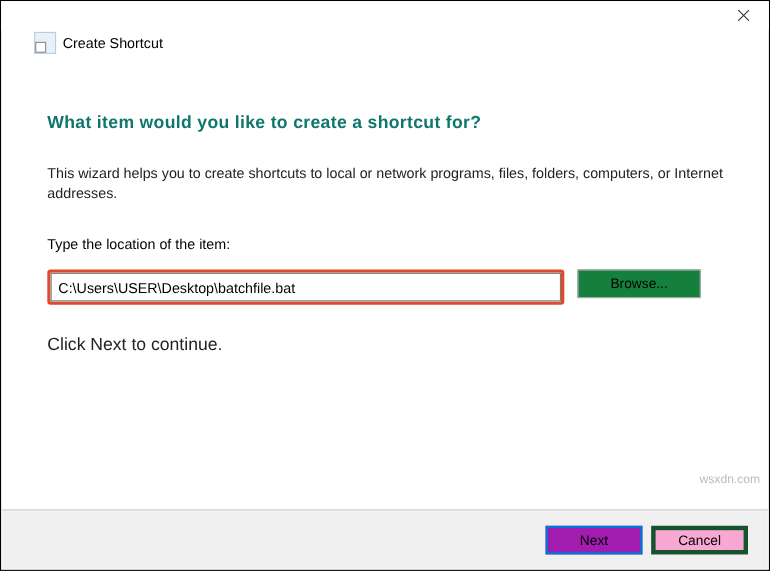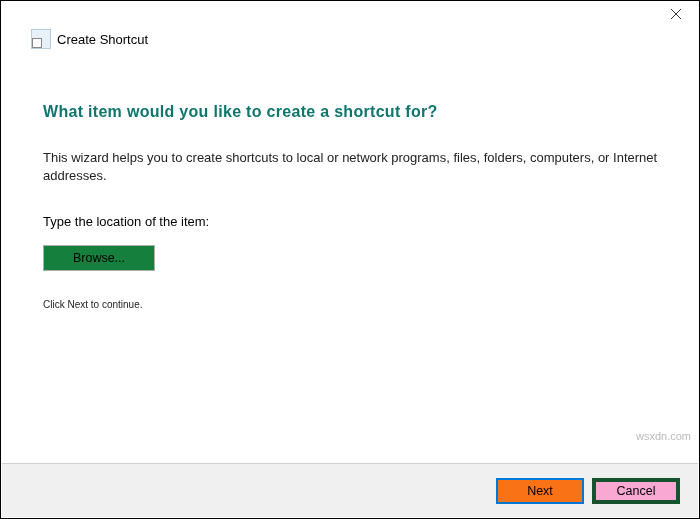--- a/index.html
+++ b/index.html
@@ -13,24 +13,24 @@
     .shortcut-icon::after { content: ""; position: absolute; left: 0; bottom: 0; width: 8px; height: 8px; background: #fff; border: 1px solid #888; }
     .wizard-title { font-size: 13px; color: #000; }
     .content { padding: 18px 36px 0 42px; }
     .heading { color: #0f766e; font-size: 16px; font-weight: 700; margin: 28px 0 28px 0; letter-spacing: .3px; }
     .desc { font-size: 13px; color: #222; line-height: 1.35; margin-bottom: 30px; }
     .lbl { font-size: 13px; color: #000; margin-bottom: 16px; }
     .row { display: flex; gap: 12px; align-items: flex-start; margin-bottom: 28px; }
     .loc-wrap { flex: 0 0 470px; position: relative; border: 3px solid #e04a2a; border-radius: 3px; }
     .loc-input { width: 100%; height: 26px; padding: 2px 6px; font-size: 13px; border: 1px solid #7a7a7a; outline: none; font-family: inherit; }
     .browse-btn { width: 112px; height: 26px; font-size: 12.5px; border: 1px solid #adadad; background: #15803d; cursor: pointer; }
-    .continue-text { font-size: 10px; color: #222; }
+    .continue-text { font-size: 16px; color: #222; }
     .footer { position: absolute; left: 1px; right: 1px; bottom: 1px; height: 54px; background: #f0f0f0; border-top: 1px solid #d0d0d0; display: flex; justify-content: flex-end; align-items: center; padding-right: 18px; gap: 8px; }
     .footer button { width: 88px; height: 26px; font-size: 12.5px; border: 4px solid #14532d; background: #f9a8d4; cursor: pointer; }
-    .footer .next-btn { border: 2px solid #0078d7; background: #f97316; }
+    .footer .next-btn { border: 2px solid #0078d7; background: #a21caf; }
     .watermark { position: absolute; right: 8px; bottom: 76px; font-size: 11px; color: #bbb; }
   </style>
 </head>
 <body>
 
 <div class="window">
   <div class="titlebar">
     <div class="close-btn">
       <svg viewBox="0 0 10 10">
           <line x1="0" y1="0" x2="10" y2="10" stroke="#333" stroke-width="1"></line>
@@ -42,20 +42,23 @@
   <div class="hdr">
     <span class="shortcut-icon"></span>
     <span class="wizard-title">Create Shortcut</span>
   </div>
 
   <div class="content">
     <h1 class="heading">What item would you like to create a shortcut for?</h1>
     <p class="desc">This wizard helps you to create shortcuts to local or network programs, files, folders, computers, or Internet addresses.</p>
     <p class="lbl">Type the location of the item:</p>
     <div class="row">
+      <div class="loc-wrap">
+        <input class="loc-input" type="text" value="C:\Users\USER\Desktop\batchfile.bat" style="">
+      </div>
       <button class="browse-btn">Browse...</button>
     </div>
     <p class="continue-text">Click Next to continue.</p>
   </div>
 
   <div class="footer">
     <button class="next-btn">Next</button>
     <button class="cancel-btn">Cancel</button>
   </div>
 

